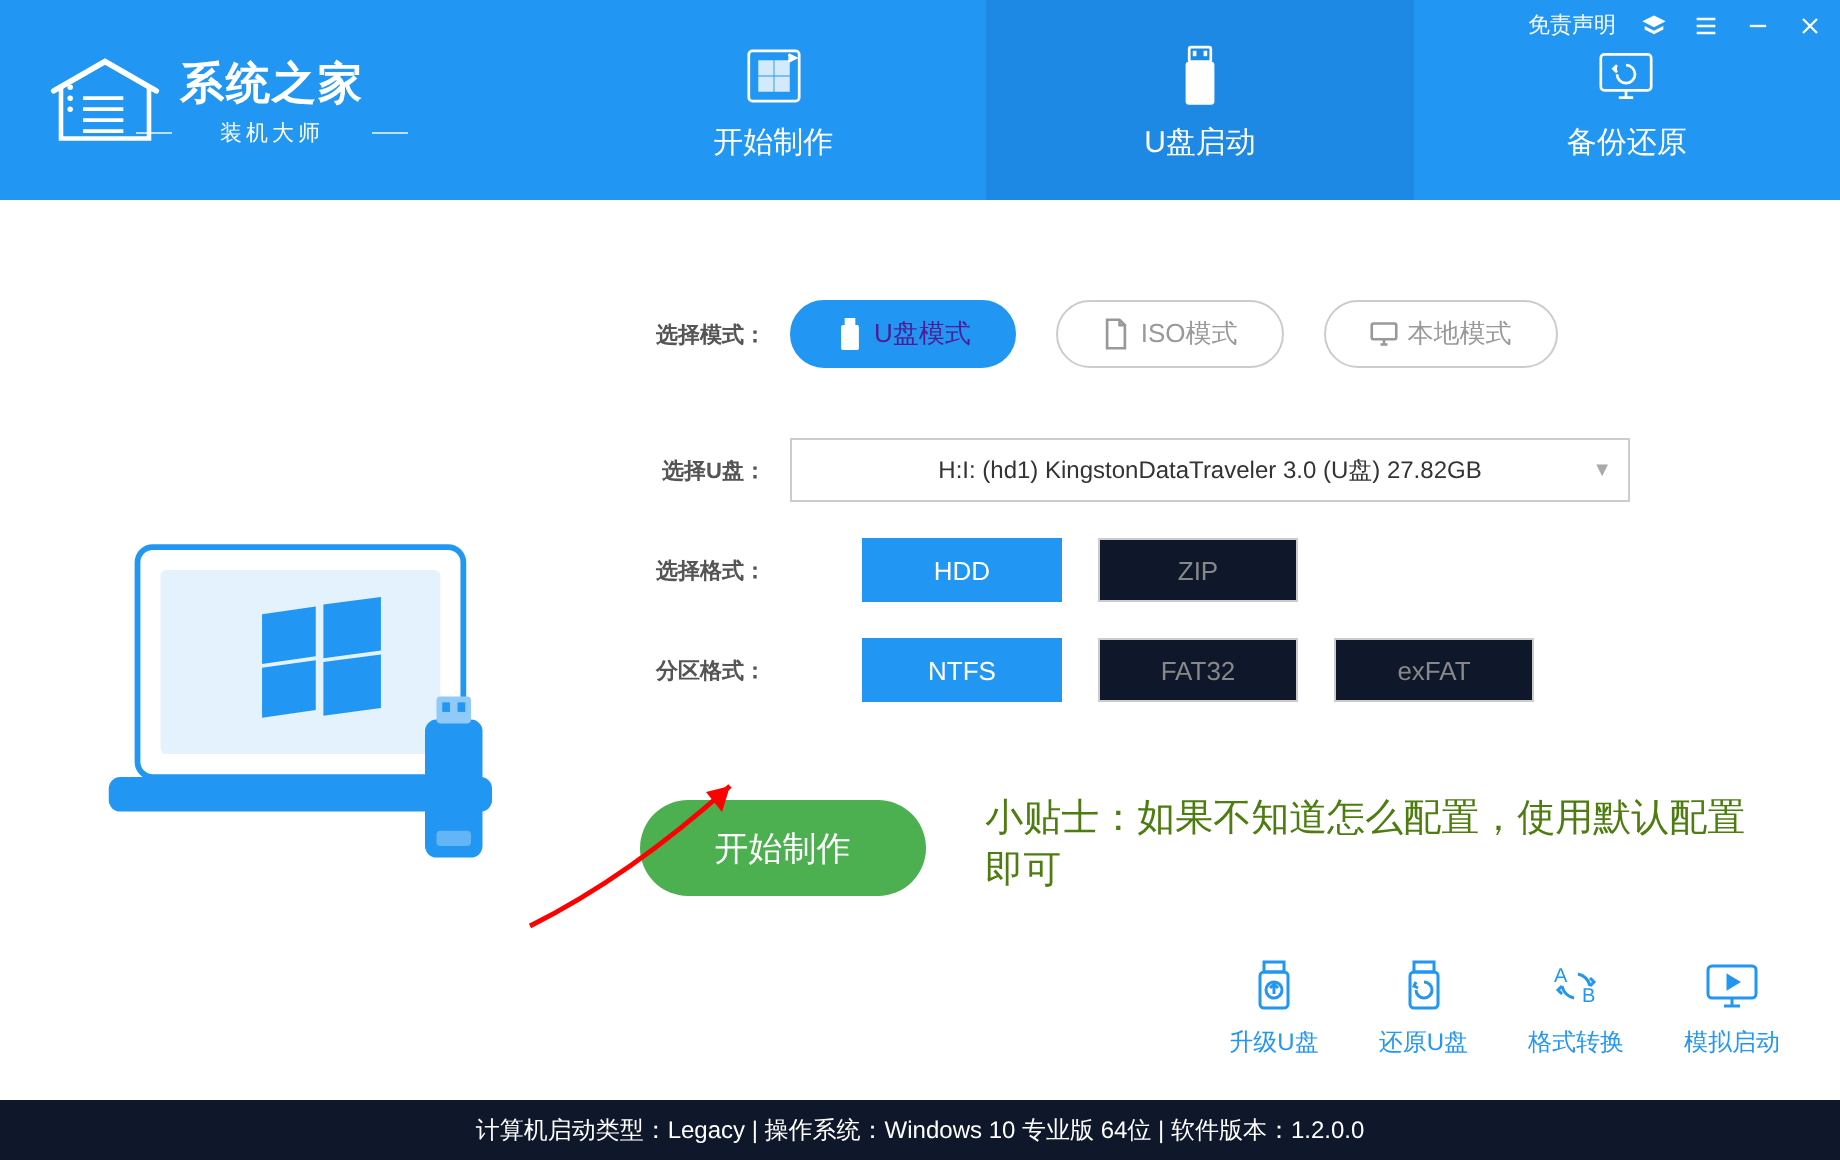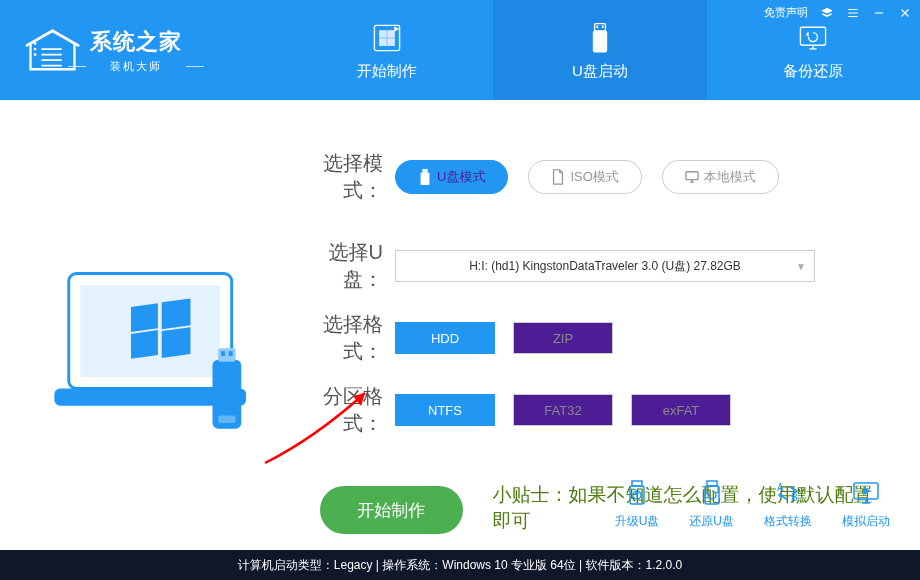--- a/index.html
+++ b/index.html
@@ -23,31 +23,31 @@
 .titlebar { position: absolute; top: 5px; right: 8px; display: flex; align-items: center; gap: 12px; font-size: 11px; margin-left: 16px; }
 .titlebar span, .titlebar div { cursor: pointer; }
 .tb-icon { width: 14px; height: 14px; display: flex; align-items: center; justify-content: center; }
 
 .content { display: flex; height: 450px; padding: 20px 30px 0 20px; }
 .illustration { width: 270px; display: flex; align-items: center; justify-content: center; padding-top: 40px; }
 .illus-svg { width: 230px; height: 210px; }
 
 .form-area { flex: 1; padding-top: 30px; padding-left: 20px; }
 .row { display: flex; align-items: center; margin-bottom: 18px; }
-.row-label { width: 85px; font-size: 20px; color: #555; text-align: right; padding-right: 12px; }
+.row-label { width: 85px; font-size: 11px; color: #555; text-align: right; padding-right: 12px; font-weight: bold; }
 .mode-row { margin-bottom: 35px; }
 .mode-btn { height: 34px; padding: 0 22px; border: 1px solid #ccc; border-radius: 17px; background: #fff; color: #999; font-size: 13px; display: flex; align-items: center; gap: 5px; margin-right: 20px; cursor: pointer; }
 .mode-btn.active { background: #2196f3; border-color: #2196f3; color: #4c1d95; }
 .mode-icon { width: 14px; height: 16px; }
 
 .select-box { flex: 1; max-width: 420px; height: 32px; border: 1px solid #ccc; display: flex; align-items: center; padding: 0 8px; font-family: SimSun, monospace; font-size: 12px; color: #333; position: relative; cursor: pointer; justify-content: center; }
 .select-arrow { position: absolute; right: 8px; color: #aaa; font-size: 10px; }
 
-.fmt-btn { width: 100px; height: 32px; border: 1px solid #ccc; background: #4c1d95; color: #888; font-size: 13px; display: flex; align-items: center; justify-content: center; margin-right: 18px; cursor: pointer; }
-.fmt-btn.active { background: #2196f3; border-color: #2196f3; color: #fff; }
+.fmt-btn { width: 100px; height: 32px; border: 1px solid #ccc; background: #0f172a; color: #888; font-size: 13px; display: flex; align-items: center; justify-content: center; margin-right: 18px; cursor: pointer; }
+.fmt-btn.active { background: #2196f3; border-color: #2196f3; color: #fff; margin-left: 36px; }
 
 .action-row { display: flex; align-items: flex-end; margin-top: 45px; padding-left: 10px; position: relative; }
 .start-btn { width: 150px; height: 48px; background: #4caf50; color: #fff; border: none; border-radius: 24px; font-size: 17px; cursor: pointer; }
 .tip { margin-left: 30px; font-size: 19px; color: #4d7c0f; }
 
 .arrow-annotation { position: absolute; left: 255px; top: 378px; pointer-events: none; }
 
 .bottom-tools { position: absolute; right: 30px; bottom: 50px; display: flex; gap: 30px; }
 .tool { display: flex; flex-direction: column; align-items: center; gap: 6px; cursor: pointer; color: #2196f3; font-size: 12px; }
 .tool-icon { width: 30px; height: 28px; }

